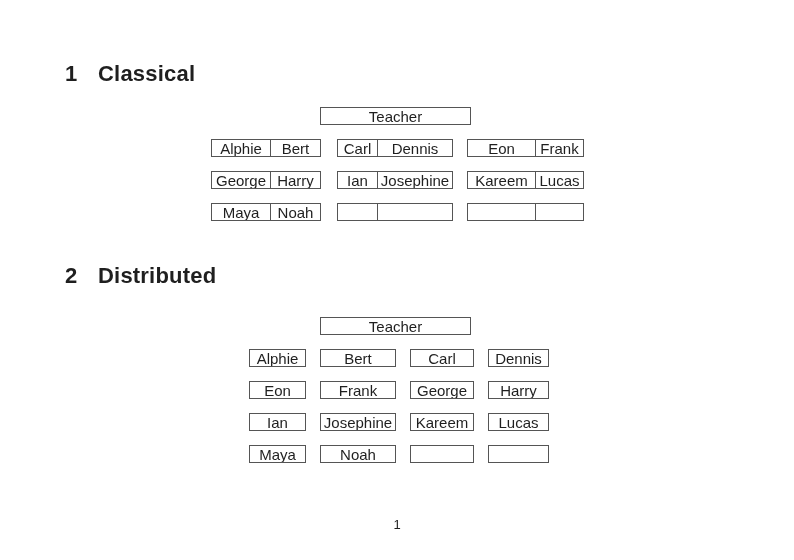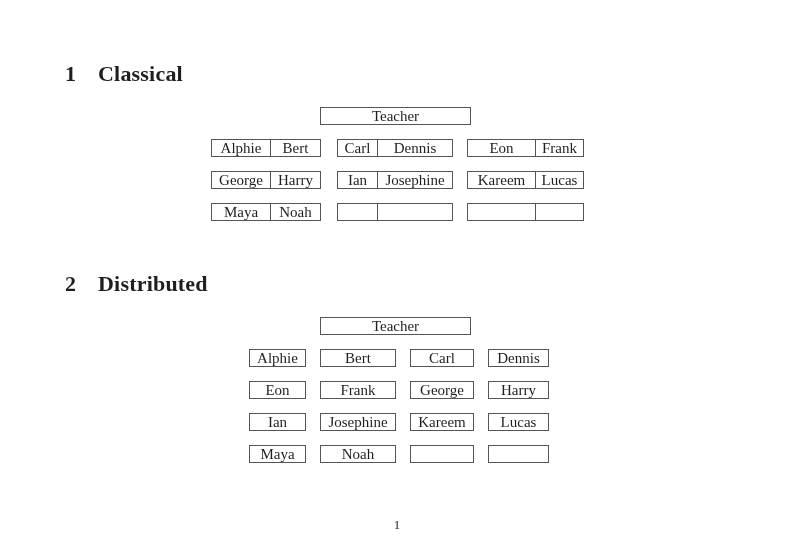--- a/index.html
+++ b/index.html
@@ -6,31 +6,31 @@
     --bg:#ffffff;
     --ink:#1f1f1f;
     --border:#555555;
   }
   html,body{margin:0;padding:0;background:var(--bg);}
   .page{
     position:relative;
     width:794px;height:560px;
     background:var(--bg);
     color:var(--ink);
-    font-family:Liberation Serif, serif;
+    font-family:Liberation Sans, sans-serif;
     overflow:hidden;
   }
   .sec-heading{
     position:absolute;left:65px;
     font-size:22px;font-weight:bold;
     white-space:nowrap;letter-spacing:.2px;
   }
   .sec-heading .sec-num{display:inline-block;width:33px;}
   .h-classical{top:61px;}
-  .h-distributed{top:271px;}
+  .h-distributed{top:263px;}
 
   .box{
     position:absolute;height:18px;
     box-sizing:border-box;
     border:1px solid var(--border);
     background:var(--bg);
     display:flex;align-items:stretch;
   }
   .cell{
     display:flex;align-items:center;justify-content:center;

